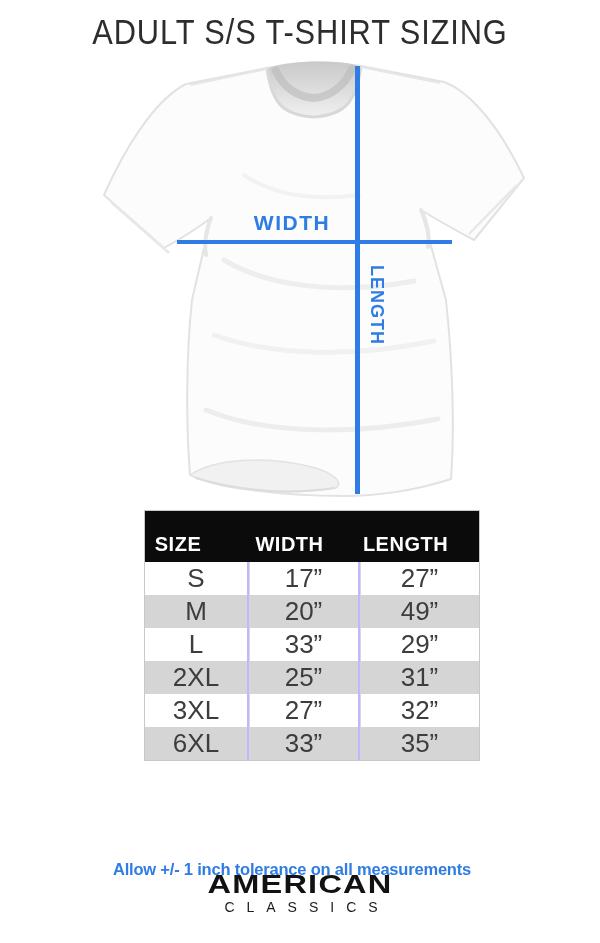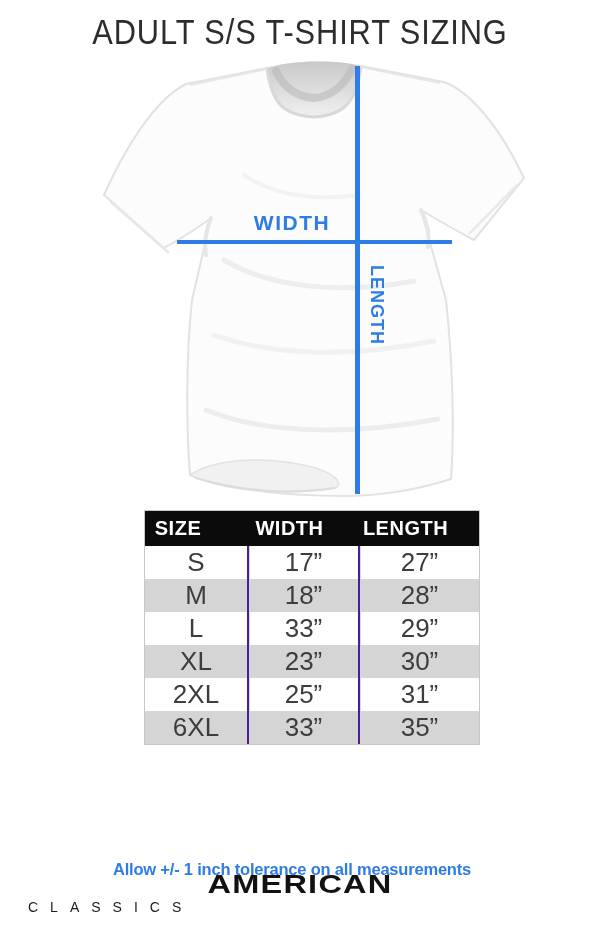--- a/index.html
+++ b/index.html
@@ -29,44 +29,44 @@
   }
   
   .size-table{
     position:absolute;top:510px;left:130px;width:334px;
     border-collapse:separate;border-spacing:0;table-layout:fixed;
     border:1px solid #c8c8c8;
   }
   .size-table thead th{
     background:var(--header-bg,#0b0b0b);color:#fff;height:35px;
     font-size:20px;font-weight:bold;letter-spacing:0.5px;
-    text-align:center;padding:0 26px 0 0;
+    text-align:center;padding:16px 26px 0 0;
   }
   .size-table thead th:first-child{padding-right:36px;}
   .size-table tbody td{
     height:33px;line-height:33px;text-align:center;
     font-size:26px;font-weight:400;color:#3d3d3d;padding:0;
     white-space:nowrap;
   }
   .size-table tbody tr:nth-child(even) td{background:var(--row-alt,#d5d5d5);}
-  .size-table tbody td + td{border-left:2px solid #4c1d95;}
+  .size-table tbody td + td{border-left:2px solid #c4b5fd;}
   .size-table tbody tr:nth-child(odd) td + td{box-shadow:inset 1px 0 0 #d9d9d9;}
   
   .note{
     position:absolute;top:843px;left:0;right:16px;text-align:center;
     font-size:16.5px;font-weight:bold;letter-spacing:-0.2px;
     color:var(--accent,#2e7ce4);white-space:nowrap;
   }
   .brand-top{
     position:absolute;top:869px;left:0;right:0;text-align:center;
     font-size:26px;font-weight:bold;letter-spacing:1px;color:#121212;
     transform:scaleX(1.25);transform-origin:center;white-space:nowrap;
   }
   .brand-bottom{
-    position:absolute;top:899px;left:14px;right:0;text-align:left;
+    position:absolute;top:899px;left:14px;right:0;text-align:center;
     font-size:14px;font-weight:400;letter-spacing:12px;color:#1c1c1c;white-space:nowrap;
   }
 </style>
 </head>
 <body>
 
 <div class="page">
 
   <h1 class="title">ADULT S/S T-SHIRT SIZING</h1>
 
@@ -137,37 +137,37 @@
       </tr>
     </thead>
     <tbody>
         <tr>
           <td>S</td>
           <td>17”</td>
           <td>27”</td>
         </tr>
         <tr>
           <td>M</td>
-          <td>18”</td>
-          <td>28”</td>
+          <td>20”</td>
+          <td>49”</td>
         </tr>
         <tr>
           <td>L</td>
           <td>33”</td>
           <td>29”</td>
         </tr>
         <tr>
-          <td>XL</td>
-          <td>23”</td>
-          <td>30”</td>
-        </tr>
-        <tr>
           <td>2XL</td>
           <td>25”</td>
           <td>31”</td>
+        </tr>
+        <tr>
+          <td>3XL</td>
+          <td>27”</td>
+          <td>32”</td>
         </tr>
         <tr>
           <td>6XL</td>
           <td>33”</td>
           <td>35”</td>
         </tr>
       </tbody>
   </table>
 
   <p class="note">Allow +/- 1 inch tolerance on all measurements</p>

